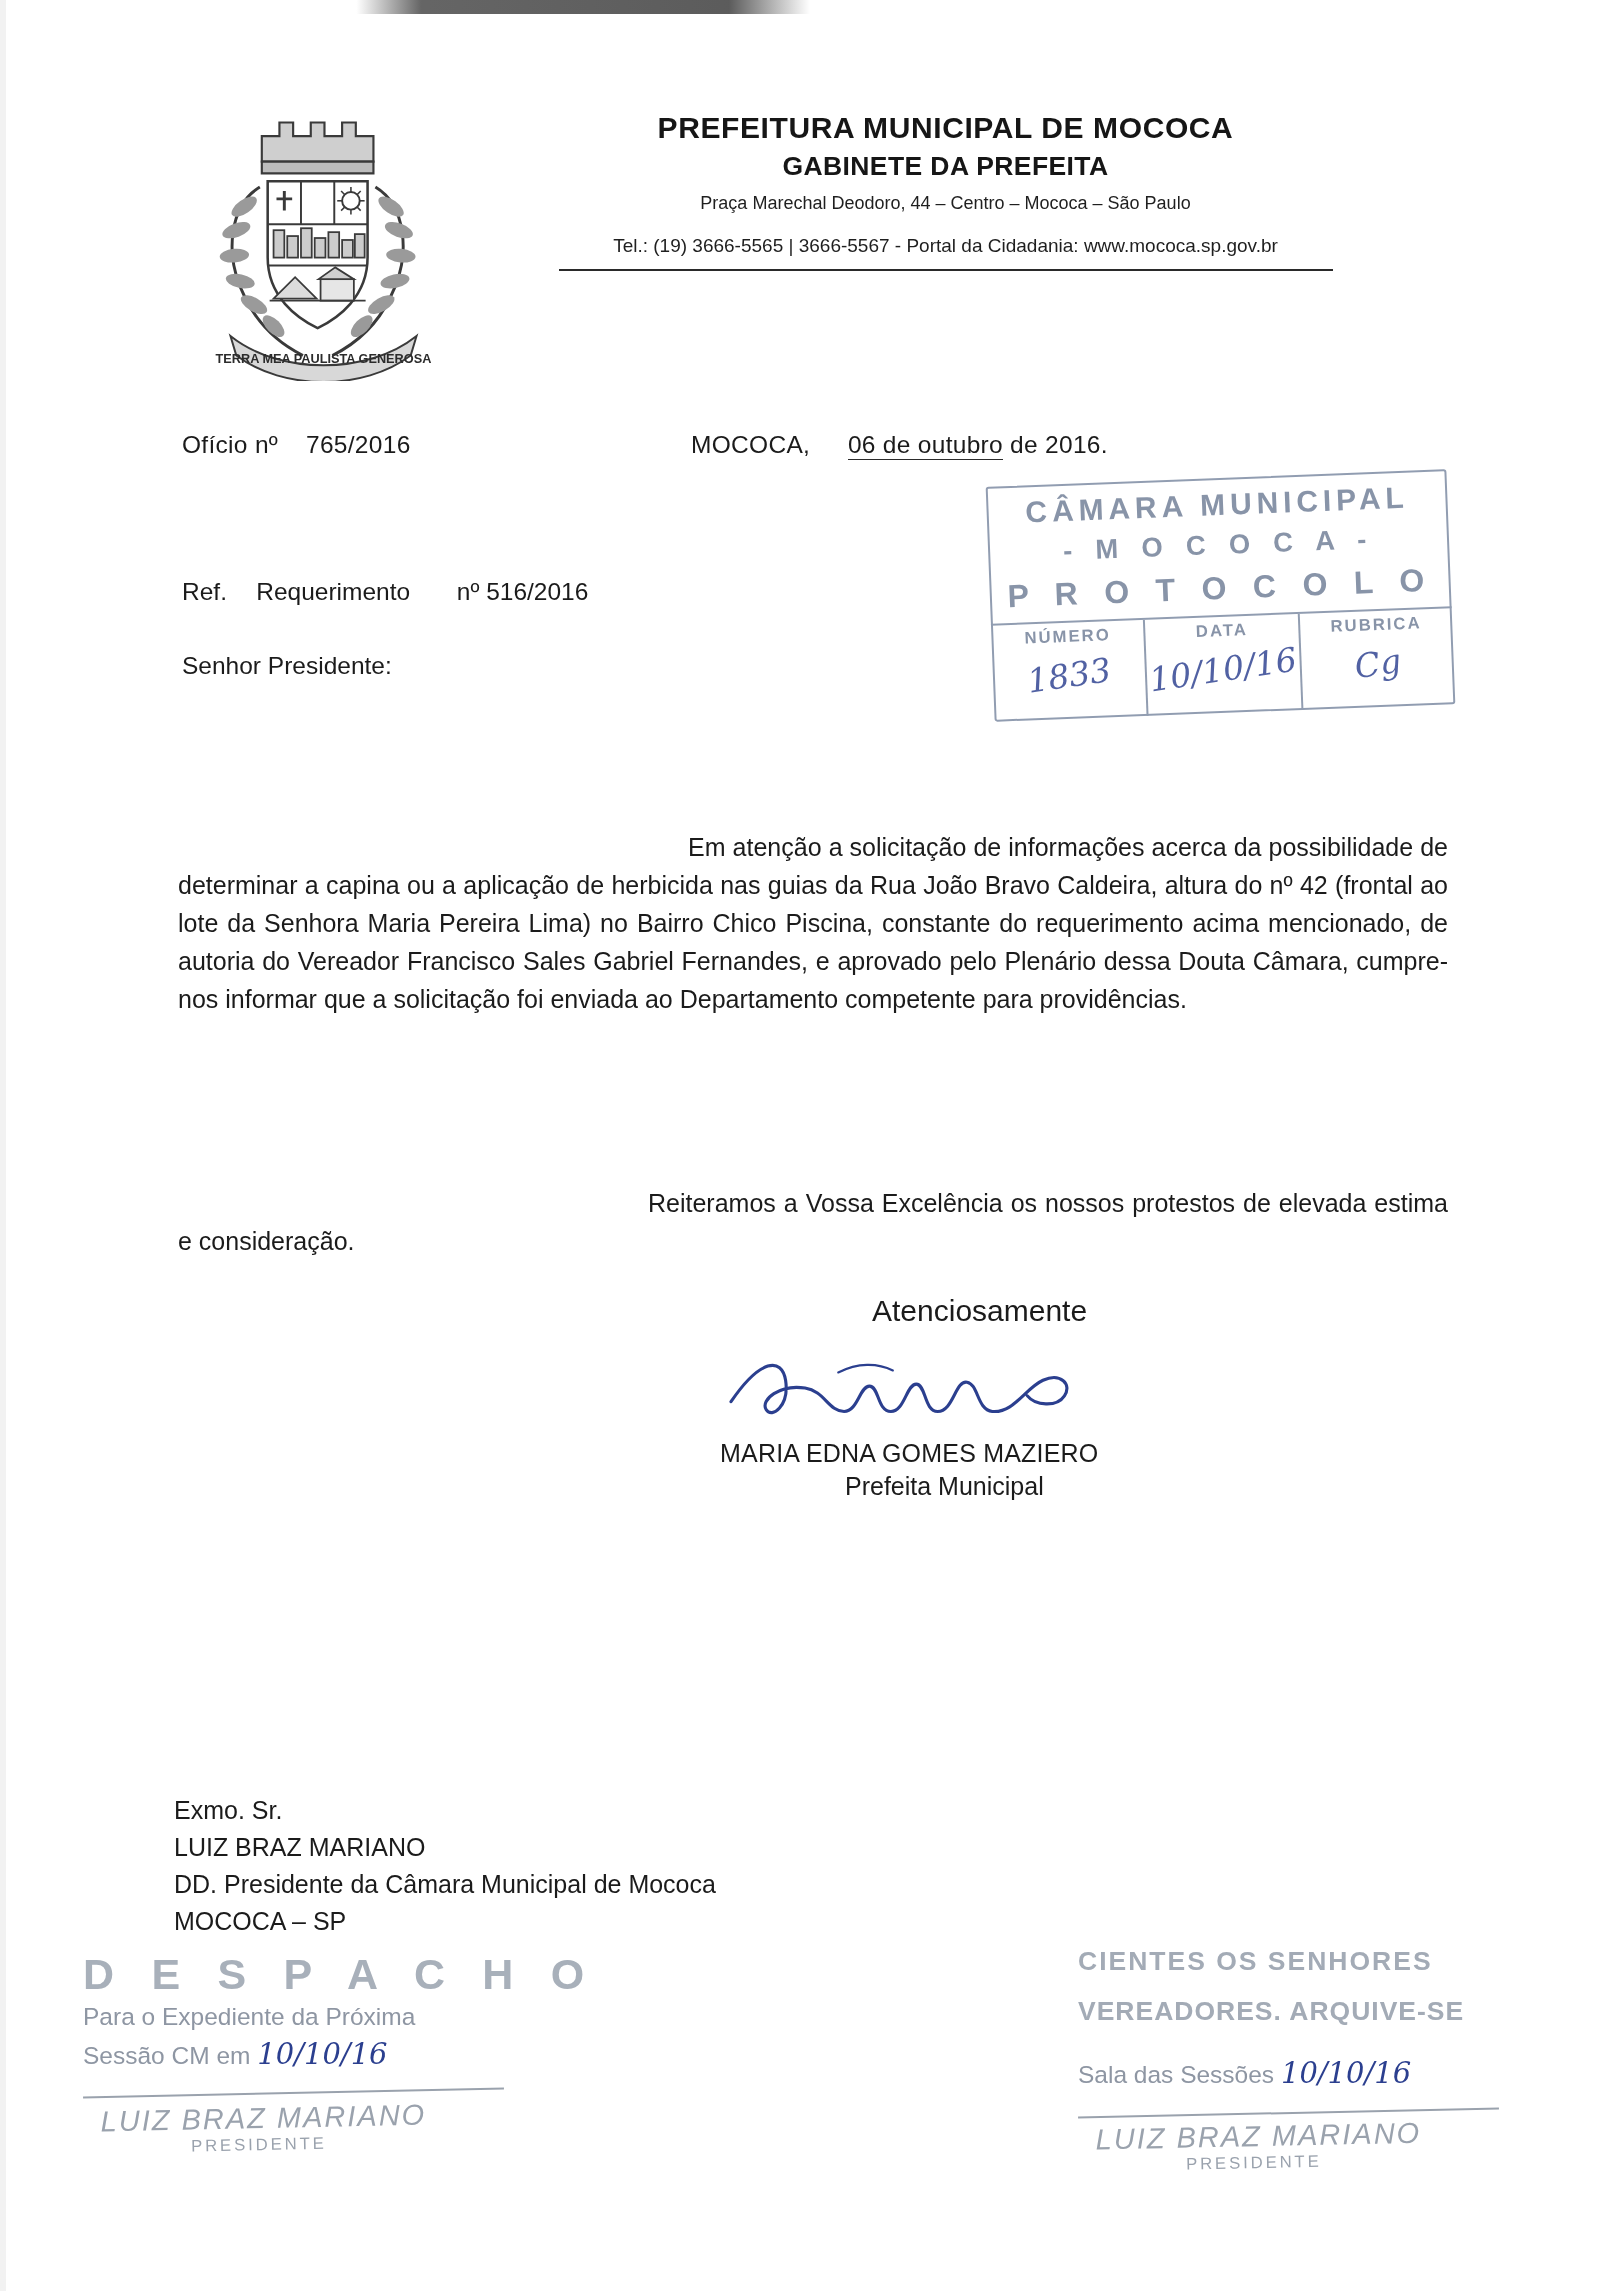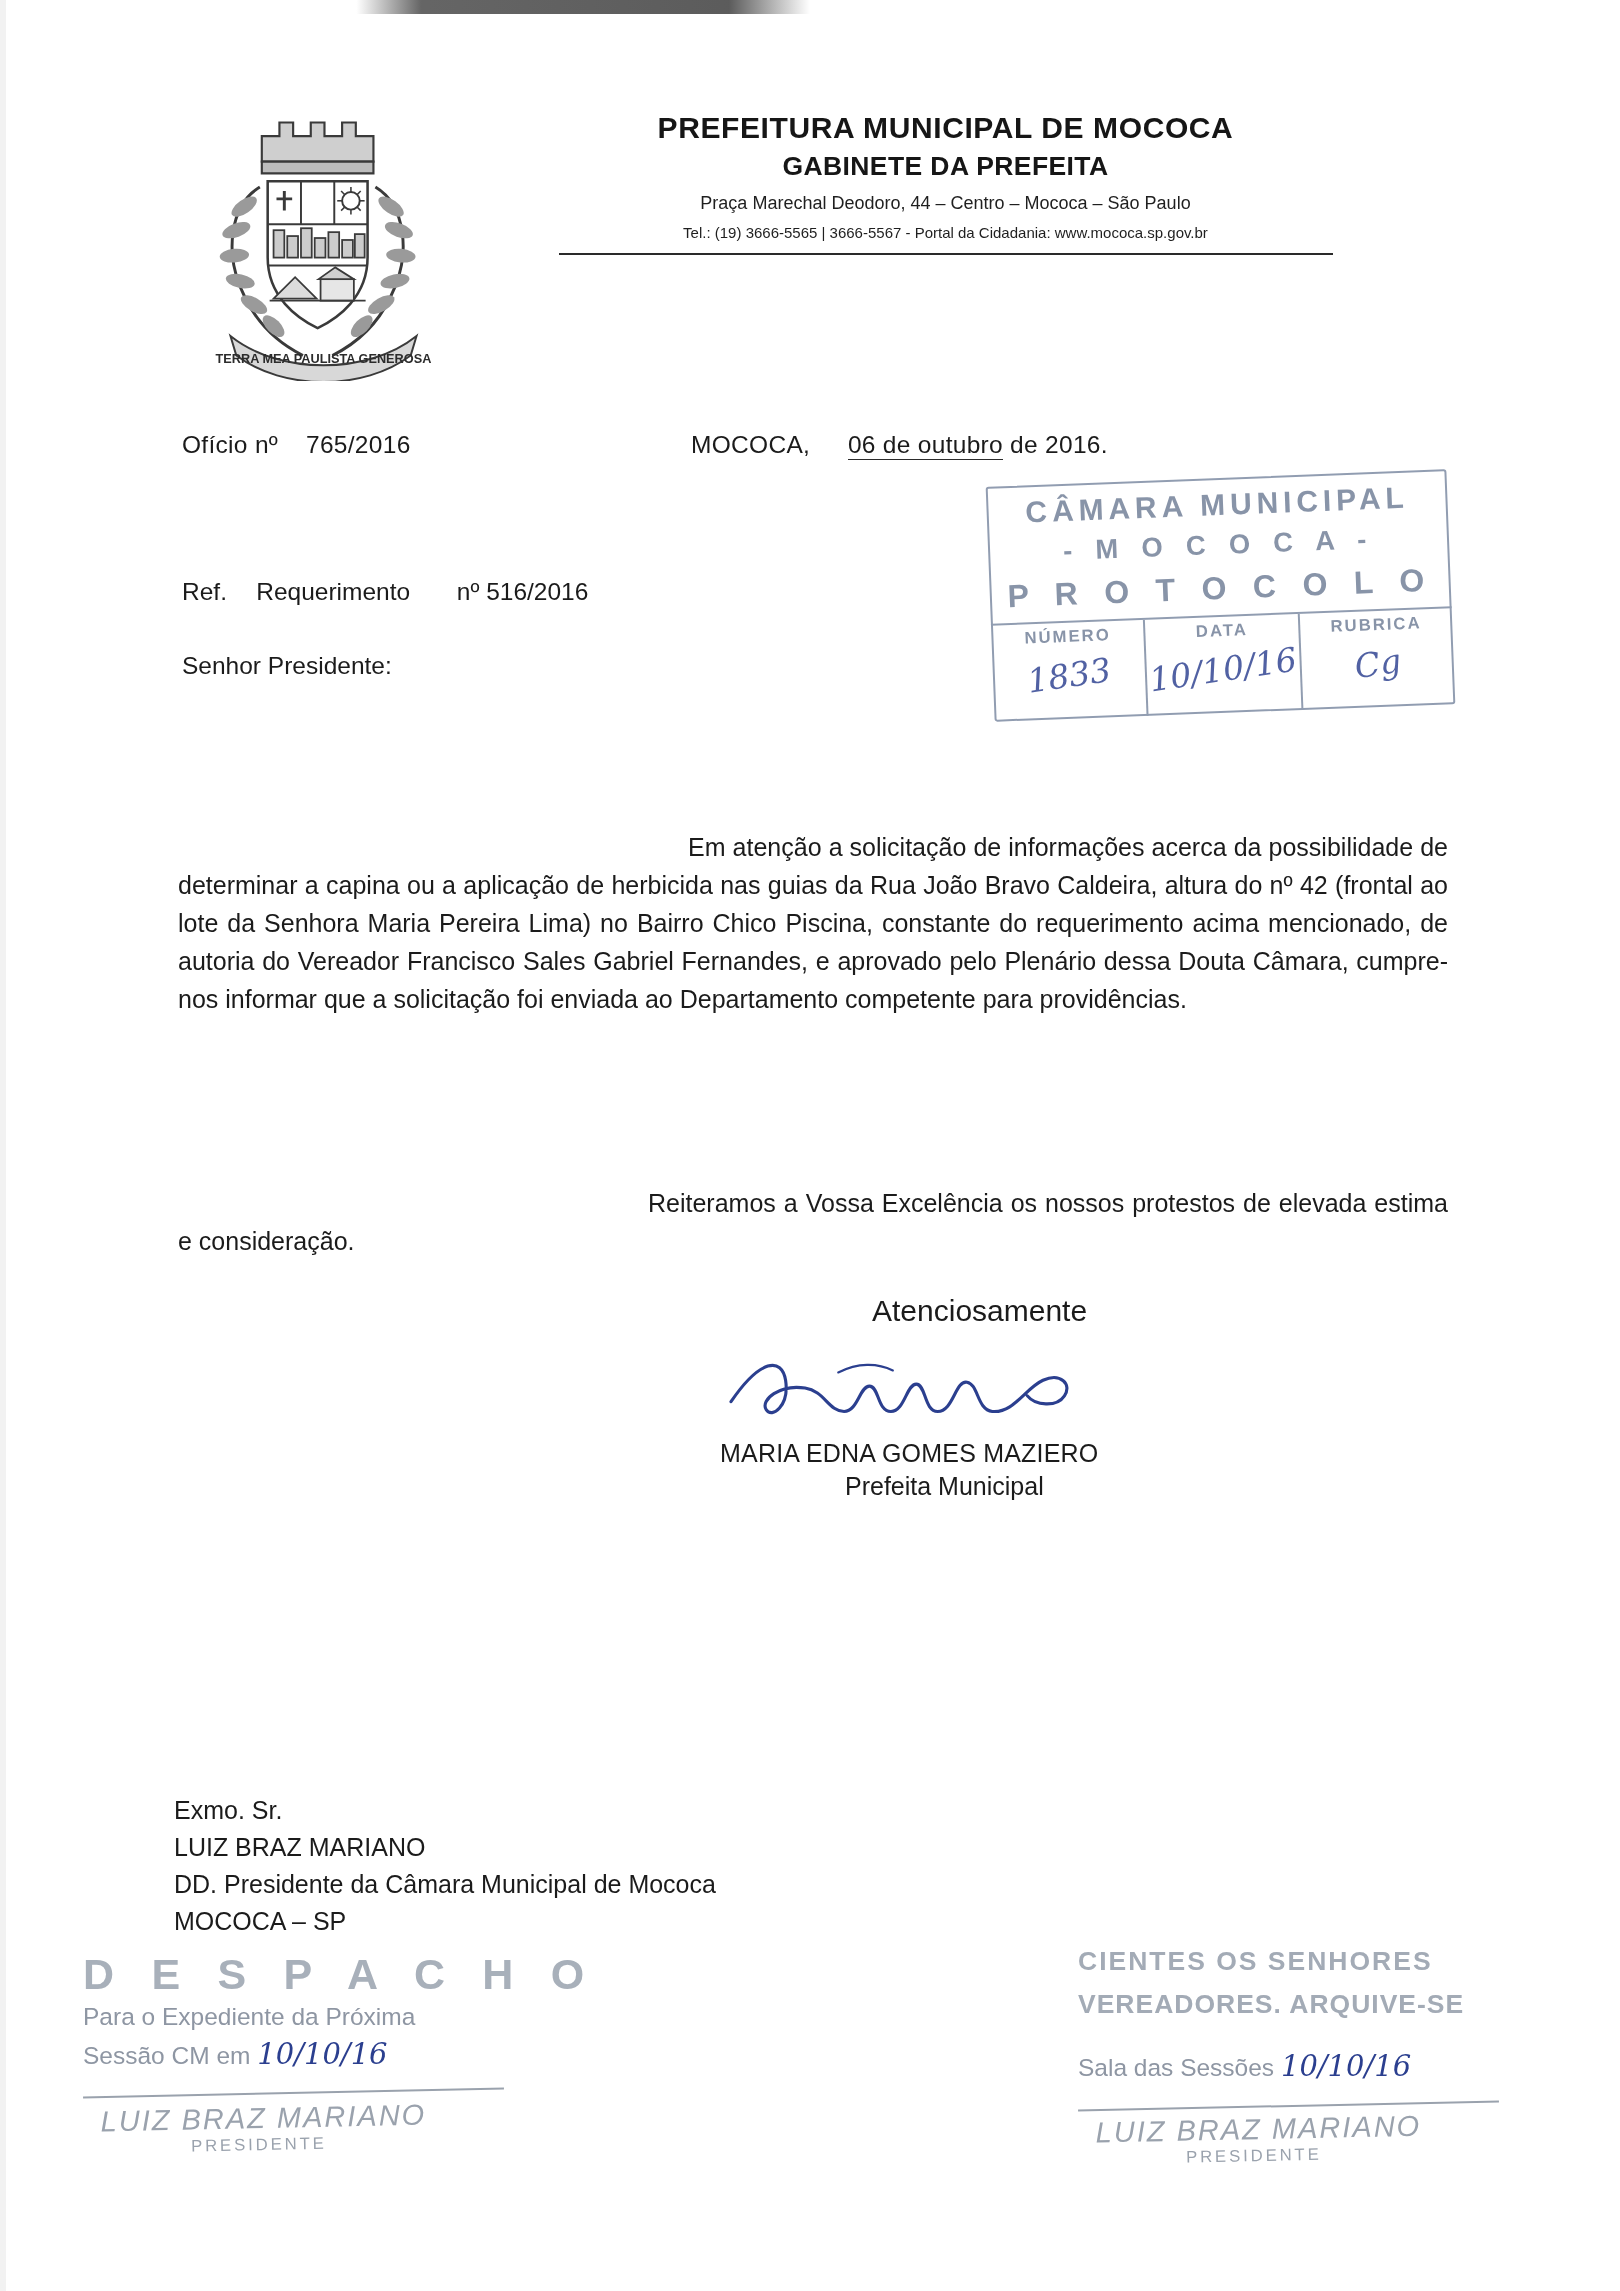--- a/index.html
+++ b/index.html
@@ -65,22 +65,22 @@
     letter-spacing: 0.4px;
     margin-top: 6.9px;
     color: #161616;
   }
   .head-addr {
     font-size: 18px;
     margin-top: 10.8px;
     color: #1f1f1f;
   }
   .head-tel {
-    font-size: 15px;
-    margin-top: 10px;
+    font-size: 19px;
+    margin-top: 21px;
     color: #1f1f1f;
   }
   .head-rule {
     margin: 11.8px auto 0 auto;
     width: 774px;
     border-top: 2px solid #2a2a2a;
   }
 
   
   .line-oficio {
@@ -280,21 +280,21 @@
     width: 461px;
     color: #9aa2ad;
   }
   .cientes .l1 {
     font-size: 26.5px;
     font-weight: bold;
     letter-spacing: 2px;
     color: #a3abb6;
   }
   .cientes .l2 {
-    margin-top: 12px;
+    margin-top: 19px;
     font-size: 26.5px;
     font-weight: bold;
     letter-spacing: 1px;
     color: #a3abb6;
   }
   .cientes .l3 {
     margin-top: 29px;
     font-size: 24.5px;
     color: #8e96a3;
   }

